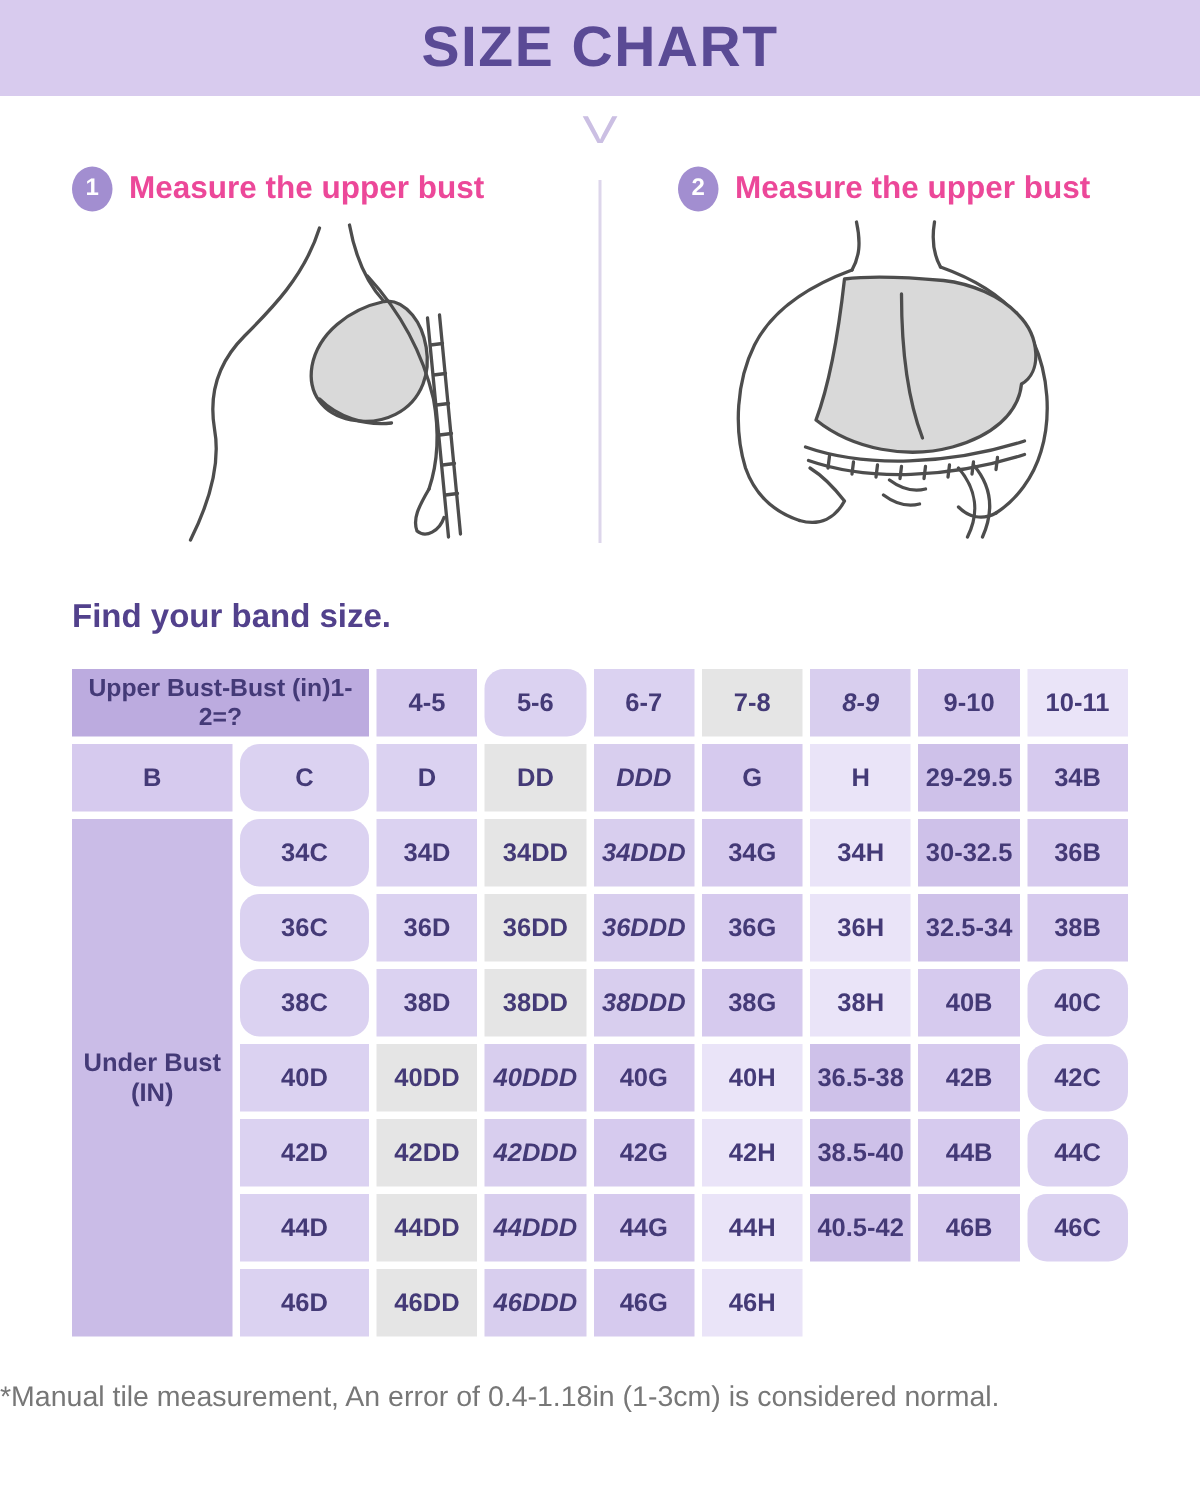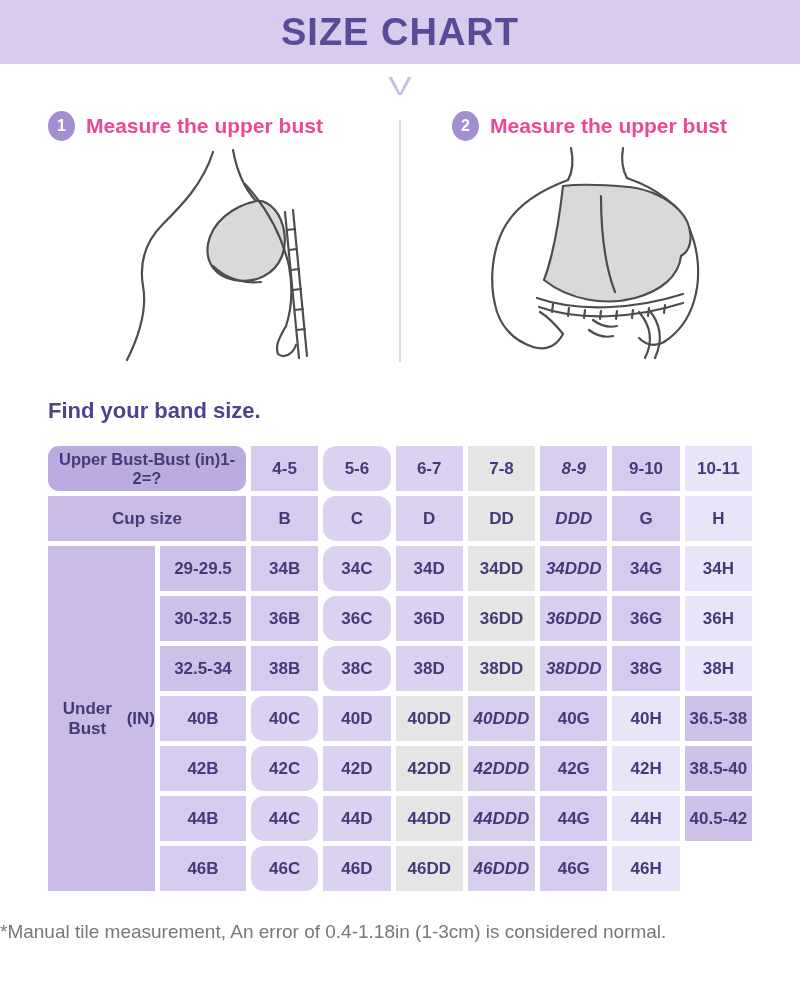--- a/index.html
+++ b/index.html
@@ -28,23 +28,23 @@
   
   .section-title{margin:20px 0 22px 48px;font-size:22px;font-weight:bold;color:#52418c;}
   
   .size-table{
     width:704px;margin-left:48px;
     display:grid;grid-template-columns:107px 86px repeat(7,1fr);
     grid-auto-rows:45px;gap:5px;background:#ffffff;
   }
   .cell{display:flex;align-items:center;justify-content:center;text-align:center;
     font-size:17px;font-weight:bold;color:#443a77;line-height:1.15;}
-  .corner{grid-column:1 / span 2;background:#bcabdf;font-size:16.5px;border-radius:11px;}
+  .corner{grid-column:1 / span 2;background:#bcabdf;font-size:16.5px;}
   .cuplabel{grid-column:1 / span 2;background:#cabce7;}
-  .rowhead{grid-column:1;grid-row:3 / span 7;background:#cabce7;}
+  .rowhead{grid-column:1;grid-row:3 / span 7;background:#cabce7;flex-direction:column;}
   .range{background:#cec1e9;}
   .c1{background:#d6caee;}
   .c2{background:#dbd2f1;border-radius:13px;}
   .c3{background:#dbd2f1;}
   .c4{background:#e5e5e5;}
   .c5{background:#d8ceee;font-style:italic;}
   .c6{background:#d6caee;}
   .c7{background:#eae4f8;}
   
   .footnote{margin-top:30px;text-align:left;font-size:19px;color:#777777;font-weight:500;}
@@ -112,21 +112,20 @@
 
   <div class="cell corner">Upper Bust-Bust (in)1-2=?</div>
   <div class="cell c1">4-5</div>
   <div class="cell c2">5-6</div>
   <div class="cell c3">6-7</div>
   <div class="cell c4">7-8</div>
   <div class="cell c5">8-9</div>
   <div class="cell c6">9-10</div>
   <div class="cell c7">10-11</div>
 
-  <div class="cell cuplabel">Cup size</div>
   <div class="cell c1">B</div>
   <div class="cell c2">C</div>
   <div class="cell c3">D</div>
   <div class="cell c4">DD</div>
   <div class="cell c5">DDD</div>
   <div class="cell c6">G</div>
   <div class="cell c7">H</div>
 
   <div class="cell rowhead">
     <span>Under Bust</span>

